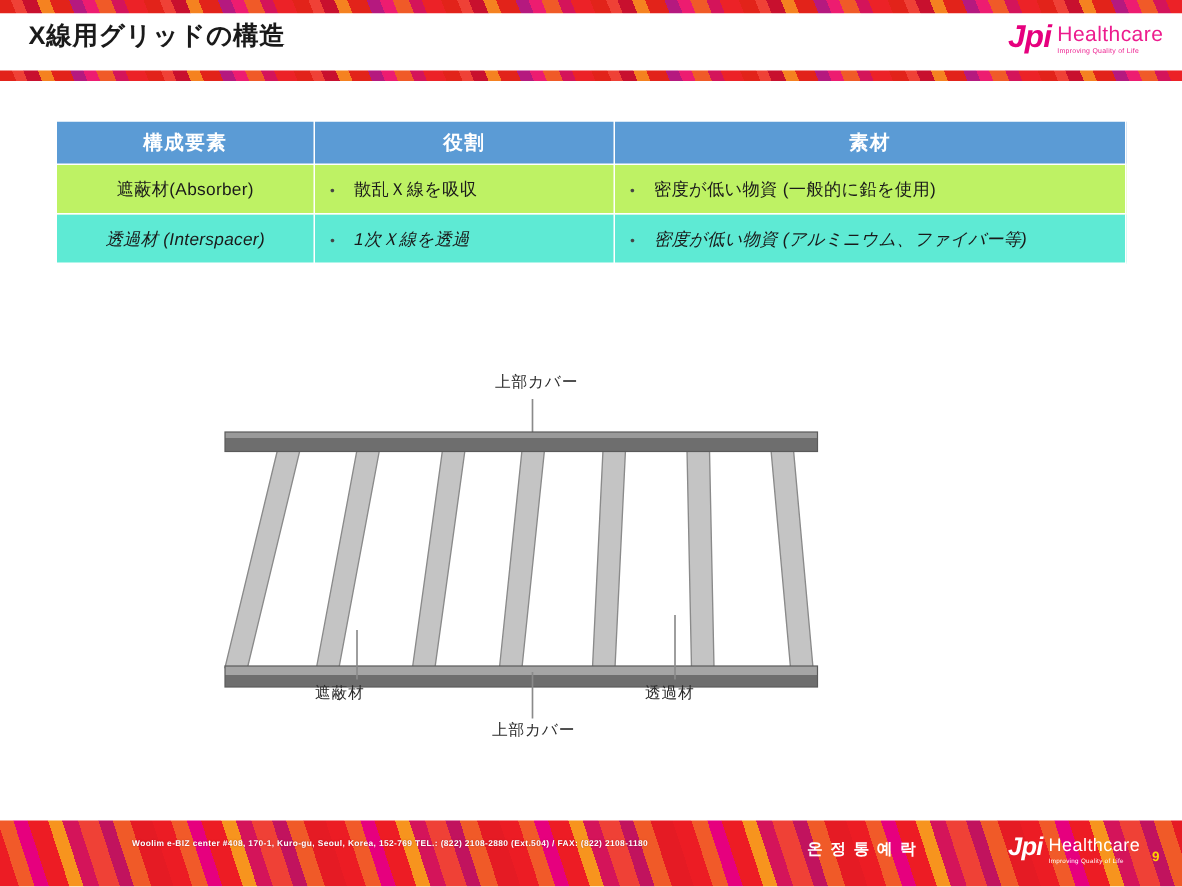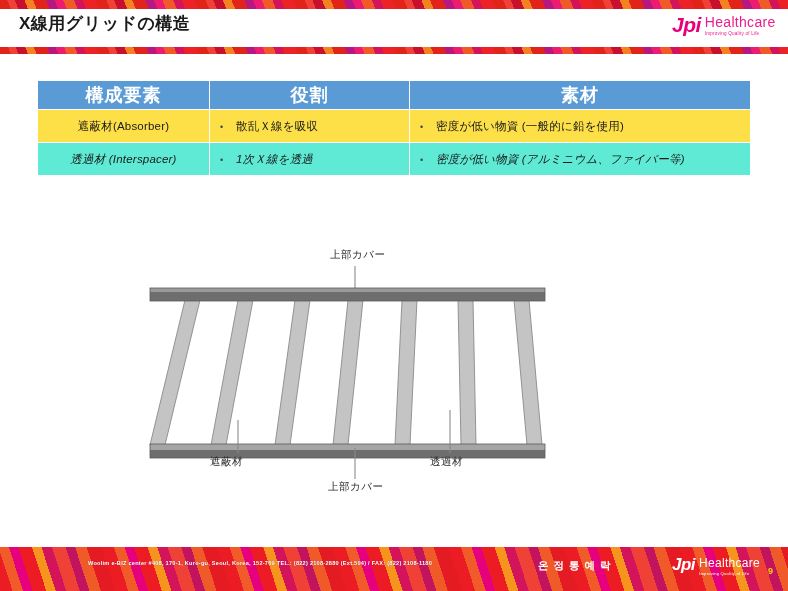--- a/index.html
+++ b/index.html
@@ -98,35 +98,35 @@
     position: absolute;
     left: 37px;
     top: 80px;
     width: 713px;
     border-collapse: collapse;
     table-layout: fixed;
   }
   .spec-table th {
     background: #5b9bd5;
     color: #ffffff;
-    font-size: 18px;
+    font-size: 13px;
     font-weight: bold;
     height: 26px;
     text-align: center;
     border: 1px solid #ffffff;
     letter-spacing: 1px;
   }
   .spec-table td {
     height: 30px;
     font-size: 11.5px;
     border: 1px solid #ffffff;
     color: #1a1a1a;
     letter-spacing: 0.2px;
   }
-  .spec-table tr.row-odd td  { background: #fde047; }
+  .spec-table tr.row-odd td  { background: #bef264; }
   .spec-table tr.row-even td { background: #5eead4; font-style: italic; }
   .cell-name {
     text-align: center;
   }
   .cell-bullet {
     padding-left: 10px;
   }
   .bullet-line {
     display: flex;
     align-items: baseline;

